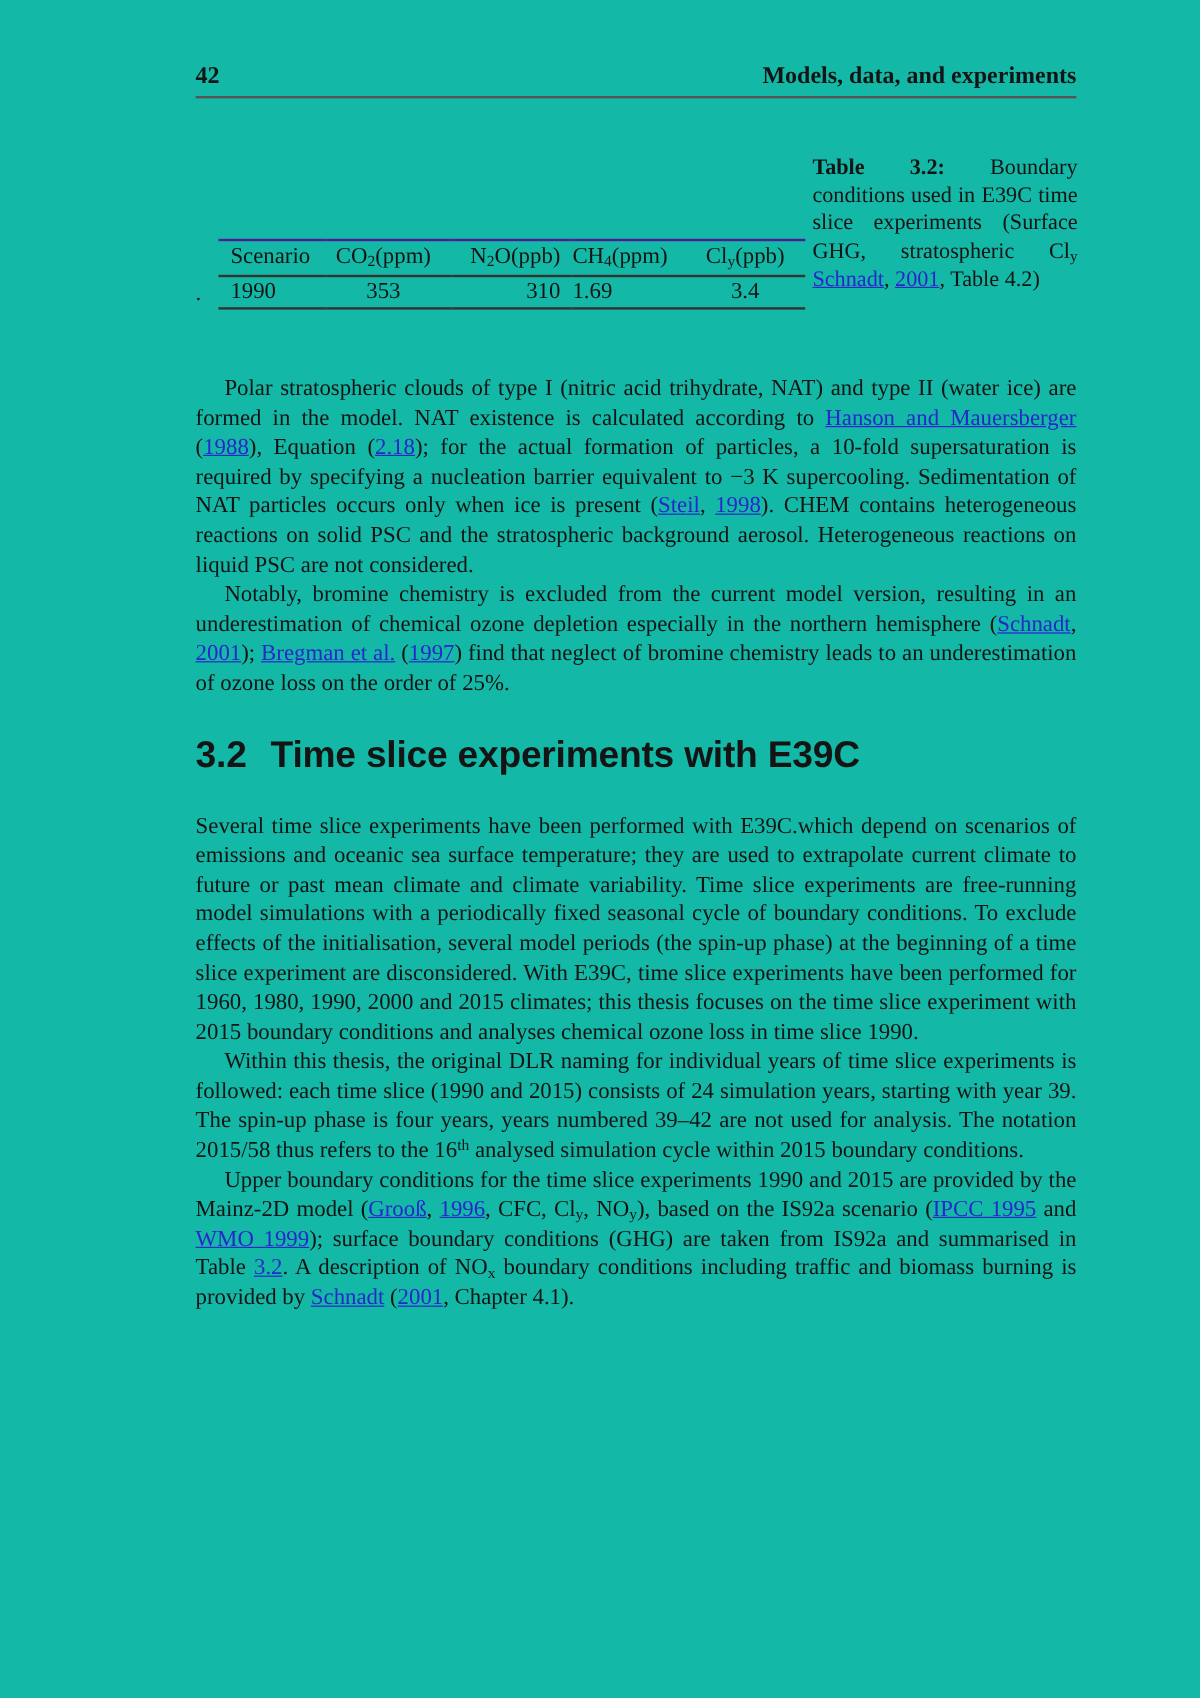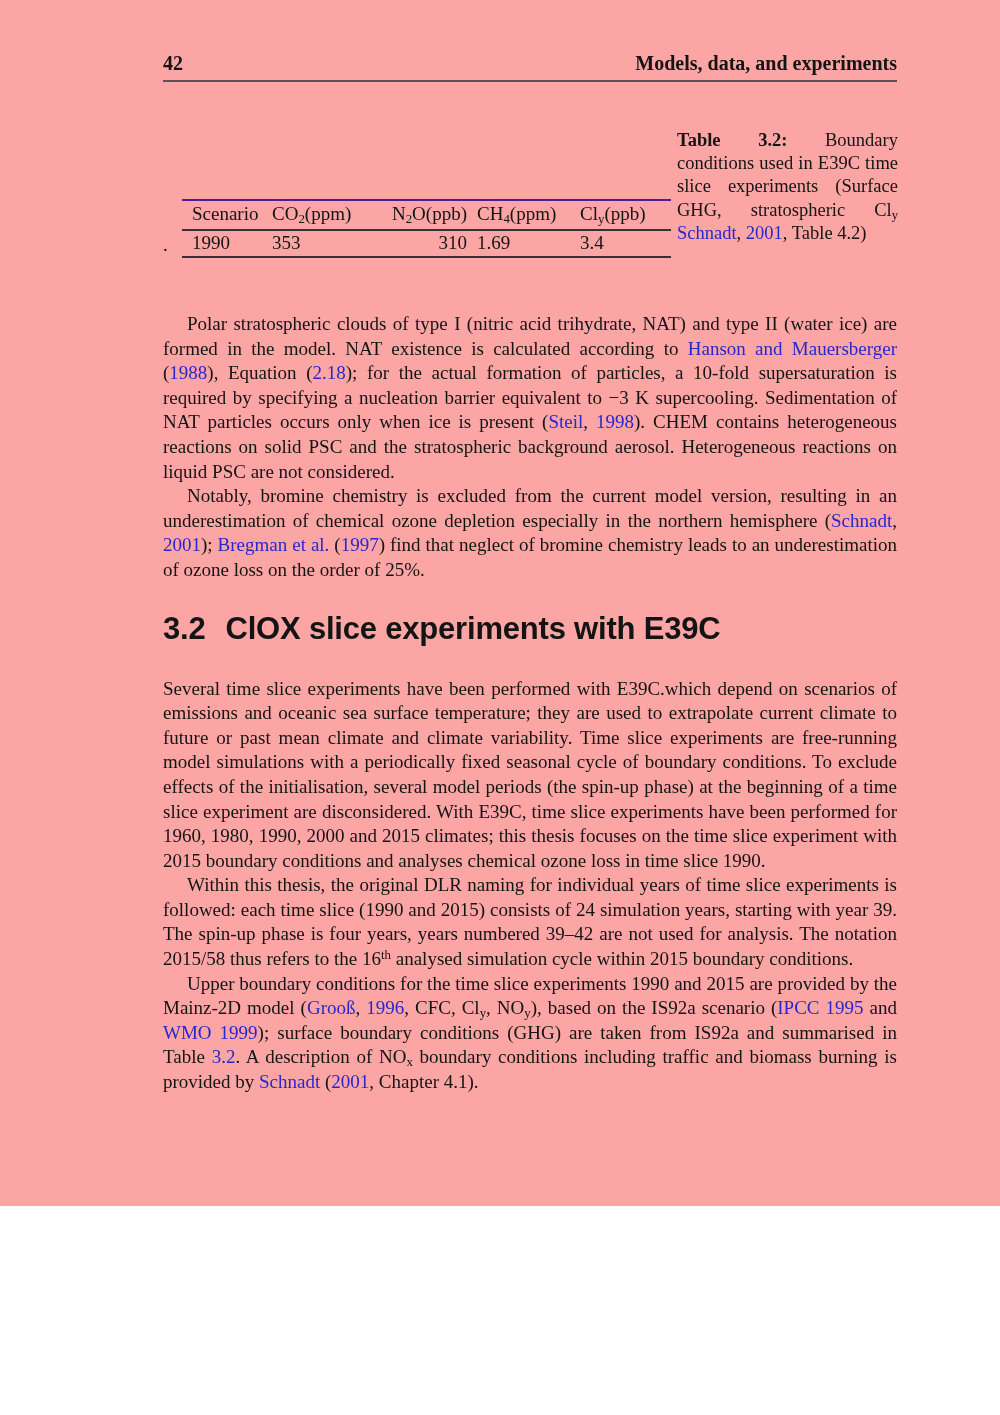--- a/index.html
+++ b/index.html
@@ -1,18 +1,18 @@
 <!DOCTYPE html>
 <html lang="en"><head>
 <meta charset="utf-8">
 <style>
   * { margin:0; padding:0; box-sizing:border-box; }
   html, body { background:#ffffff; }
   .page {
-    position:relative; width:1000px; height:1206px; background:#fca5a5;
+    position:relative; width:1000px; height:1415px; background:#14b8a6;
     font-family:"Liberation Serif","DejaVu Serif",serif; color:#141414;
     overflow:hidden;
   }
 
   
   .header {
     position:absolute; left:163px; top:52px; width:734px;
     display:flex; justify-content:space-between; align-items:baseline;
     font-weight:bold; font-size:20px;
   }
@@ -27,44 +27,44 @@
   
   .bc-table {
     position:absolute; left:182px; top:199px; width:489px;
     border-collapse:collapse; font-size:19px;
     border-top:2px solid #4c1d95; border-bottom:2px solid #333;
   }
   .bc-table thead tr { border-bottom:2px solid #333; }
   .bc-table th { font-weight:normal; padding:2px 0 4px 0; white-space:nowrap; }
   .bc-table td { padding:1px 0 2px 0; white-space:nowrap; }
   .bc-table .c0 { width:90px; text-align:left; padding-left:10px; }
-  .bc-table .c1 { width:105px; text-align:left; padding-right:10px; }
+  .bc-table .c1 { width:105px; text-align:center; padding-right:10px; }
   .bc-table .c2 { width:100px; text-align:right; padding-right:10px; }
   .bc-table .c3 { width:103px; text-align:left; padding-right:10px; }
-  .bc-table .c4 { width:91px;  text-align:left; padding-right:9px; }
+  .bc-table .c4 { width:91px;  text-align:center; padding-right:9px; }
 
   .stray { position:absolute; left:163px; top:234px; font-size:19px; }
 
   
   .body-text {
     position:absolute; left:163px; top:312px; width:734px;
     font-size:19px; line-height:24.6px; text-align:justify;
   }
   .body-text p { margin:0; }
   .body-text p.ind { text-indent:24px; }
 
   h2.section {
     font-family:"Liberation Sans","DejaVu Sans",sans-serif;
     font-weight:bold; font-size:31px; line-height:38px;
     margin:27px 0 29px 0; text-align:left; letter-spacing:-0.2px;
   }
   h2.section .num { margin-right:20px; }
 
   
-  .seg-link { color:#2727cc; }
+  .seg-link { color:#2727cc;text-decoration:underline; }
   .seg-bold { font-weight:bold; }
   .seg-sub  { font-size:68%; vertical-align:-0.22em; line-height:0; }
   .seg-sup  { font-size:68%; vertical-align:0.5em;  line-height:0;margin-top:17px; }
 </style>
 </head>
 <body>
 
 <div class="page">
 
   <div class="header">
@@ -96,21 +96,21 @@
         <td class="c4">3.4</td>
       </tr>
     </tbody>
   </table>
 
   <div class="body-text">
     <p class="ind"><span>Polar stratospheric clouds of type I (nitric acid trihydrate, NAT) and type II (water ice) are formed in the model. NAT existence is calculated according to </span><span class="seg-link">Hanson and Mauersberger</span><span> (</span><span class="seg-link">1988</span><span>), Equation (</span><span class="seg-link">2.18</span><span>); for the actual formation of particles, a 10-fold supersaturation is required by specifying a nucleation barrier equivalent to −3 K supercooling. Sedimentation of NAT particles occurs only when ice is present (</span><span class="seg-link">Steil</span><span>, </span><span class="seg-link">1998</span><span>). CHEM contains heterogeneous reactions on solid PSC and the stratospheric background aerosol. Heterogeneous reactions on liquid PSC are not considered.</span></p>
     <p class="ind"><span>Notably, bromine chemistry is excluded from the current model version, resulting in an underestimation of chemical ozone depletion especially in the northern hemisphere (</span><span class="seg-link">Schnadt</span><span>, </span><span class="seg-link">2001</span><span>); </span><span class="seg-link">Bregman et al.</span><span> (</span><span class="seg-link">1997</span><span>) find that neglect of bromine chemistry leads to an underestimation of ozone loss on the order of 25%.</span></p>
 
     <h2 class="section">
-      <span class="num">3.2</span><span>ClOX slice experiments with E39C</span>
+      <span class="num">3.2</span><span>Time slice experiments with E39C</span>
     </h2>
 
     <p><span>Several time slice experiments have been performed with E39C.which depend on scenarios of emissions and oceanic sea surface temperature; they are used to extrapolate current climate to future or past mean climate and climate variability. Time slice experiments are free-running model simulations with a periodically fixed seasonal cycle of boundary conditions. To exclude effects of the initialisation, several model periods (the spin-up phase) at the beginning of a time slice experiment are disconsidered. With E39C, time slice experiments have been performed for 1960, 1980, 1990, 2000 and 2015 climates; this thesis focuses on the time slice experiment with 2015 boundary conditions and analyses chemical ozone loss in time slice 1990.</span></p>
     <p class="ind"><span>Within this thesis, the original DLR naming for individual years of time slice experiments is followed: each time slice (1990 and 2015) consists of 24 simulation years, starting with year 39. The spin-up phase is four years, years numbered 39–42 are not used for analysis. The notation 2015/58 thus refers to the 16</span><span class="seg-sup">th</span><span> analysed simulation cycle within 2015 boundary conditions.</span></p>
     <p class="ind"><span>Upper boundary conditions for the time slice experiments 1990 and 2015 are provided by the Mainz-2D model (</span><span class="seg-link">Grooß</span><span>, </span><span class="seg-link">1996</span><span>, CFC, Cl</span><span class="seg-sub">y</span><span>, NO</span><span class="seg-sub">y</span><span>), based on the IS92a scenario (</span><span class="seg-link">IPCC 1995</span><span> and </span><span class="seg-link">WMO 1999</span><span>); surface boundary conditions (GHG) are taken from IS92a and summarised in Table </span><span class="seg-link">3.2</span><span>. A description of NO</span><span class="seg-sub">x</span><span> boundary conditions including traffic and biomass burning is provided by </span><span class="seg-link">Schnadt</span><span> (</span><span class="seg-link">2001</span><span>, Chapter 4.1).</span></p>
   </div>
 
 </div>
 
 </body></html>

